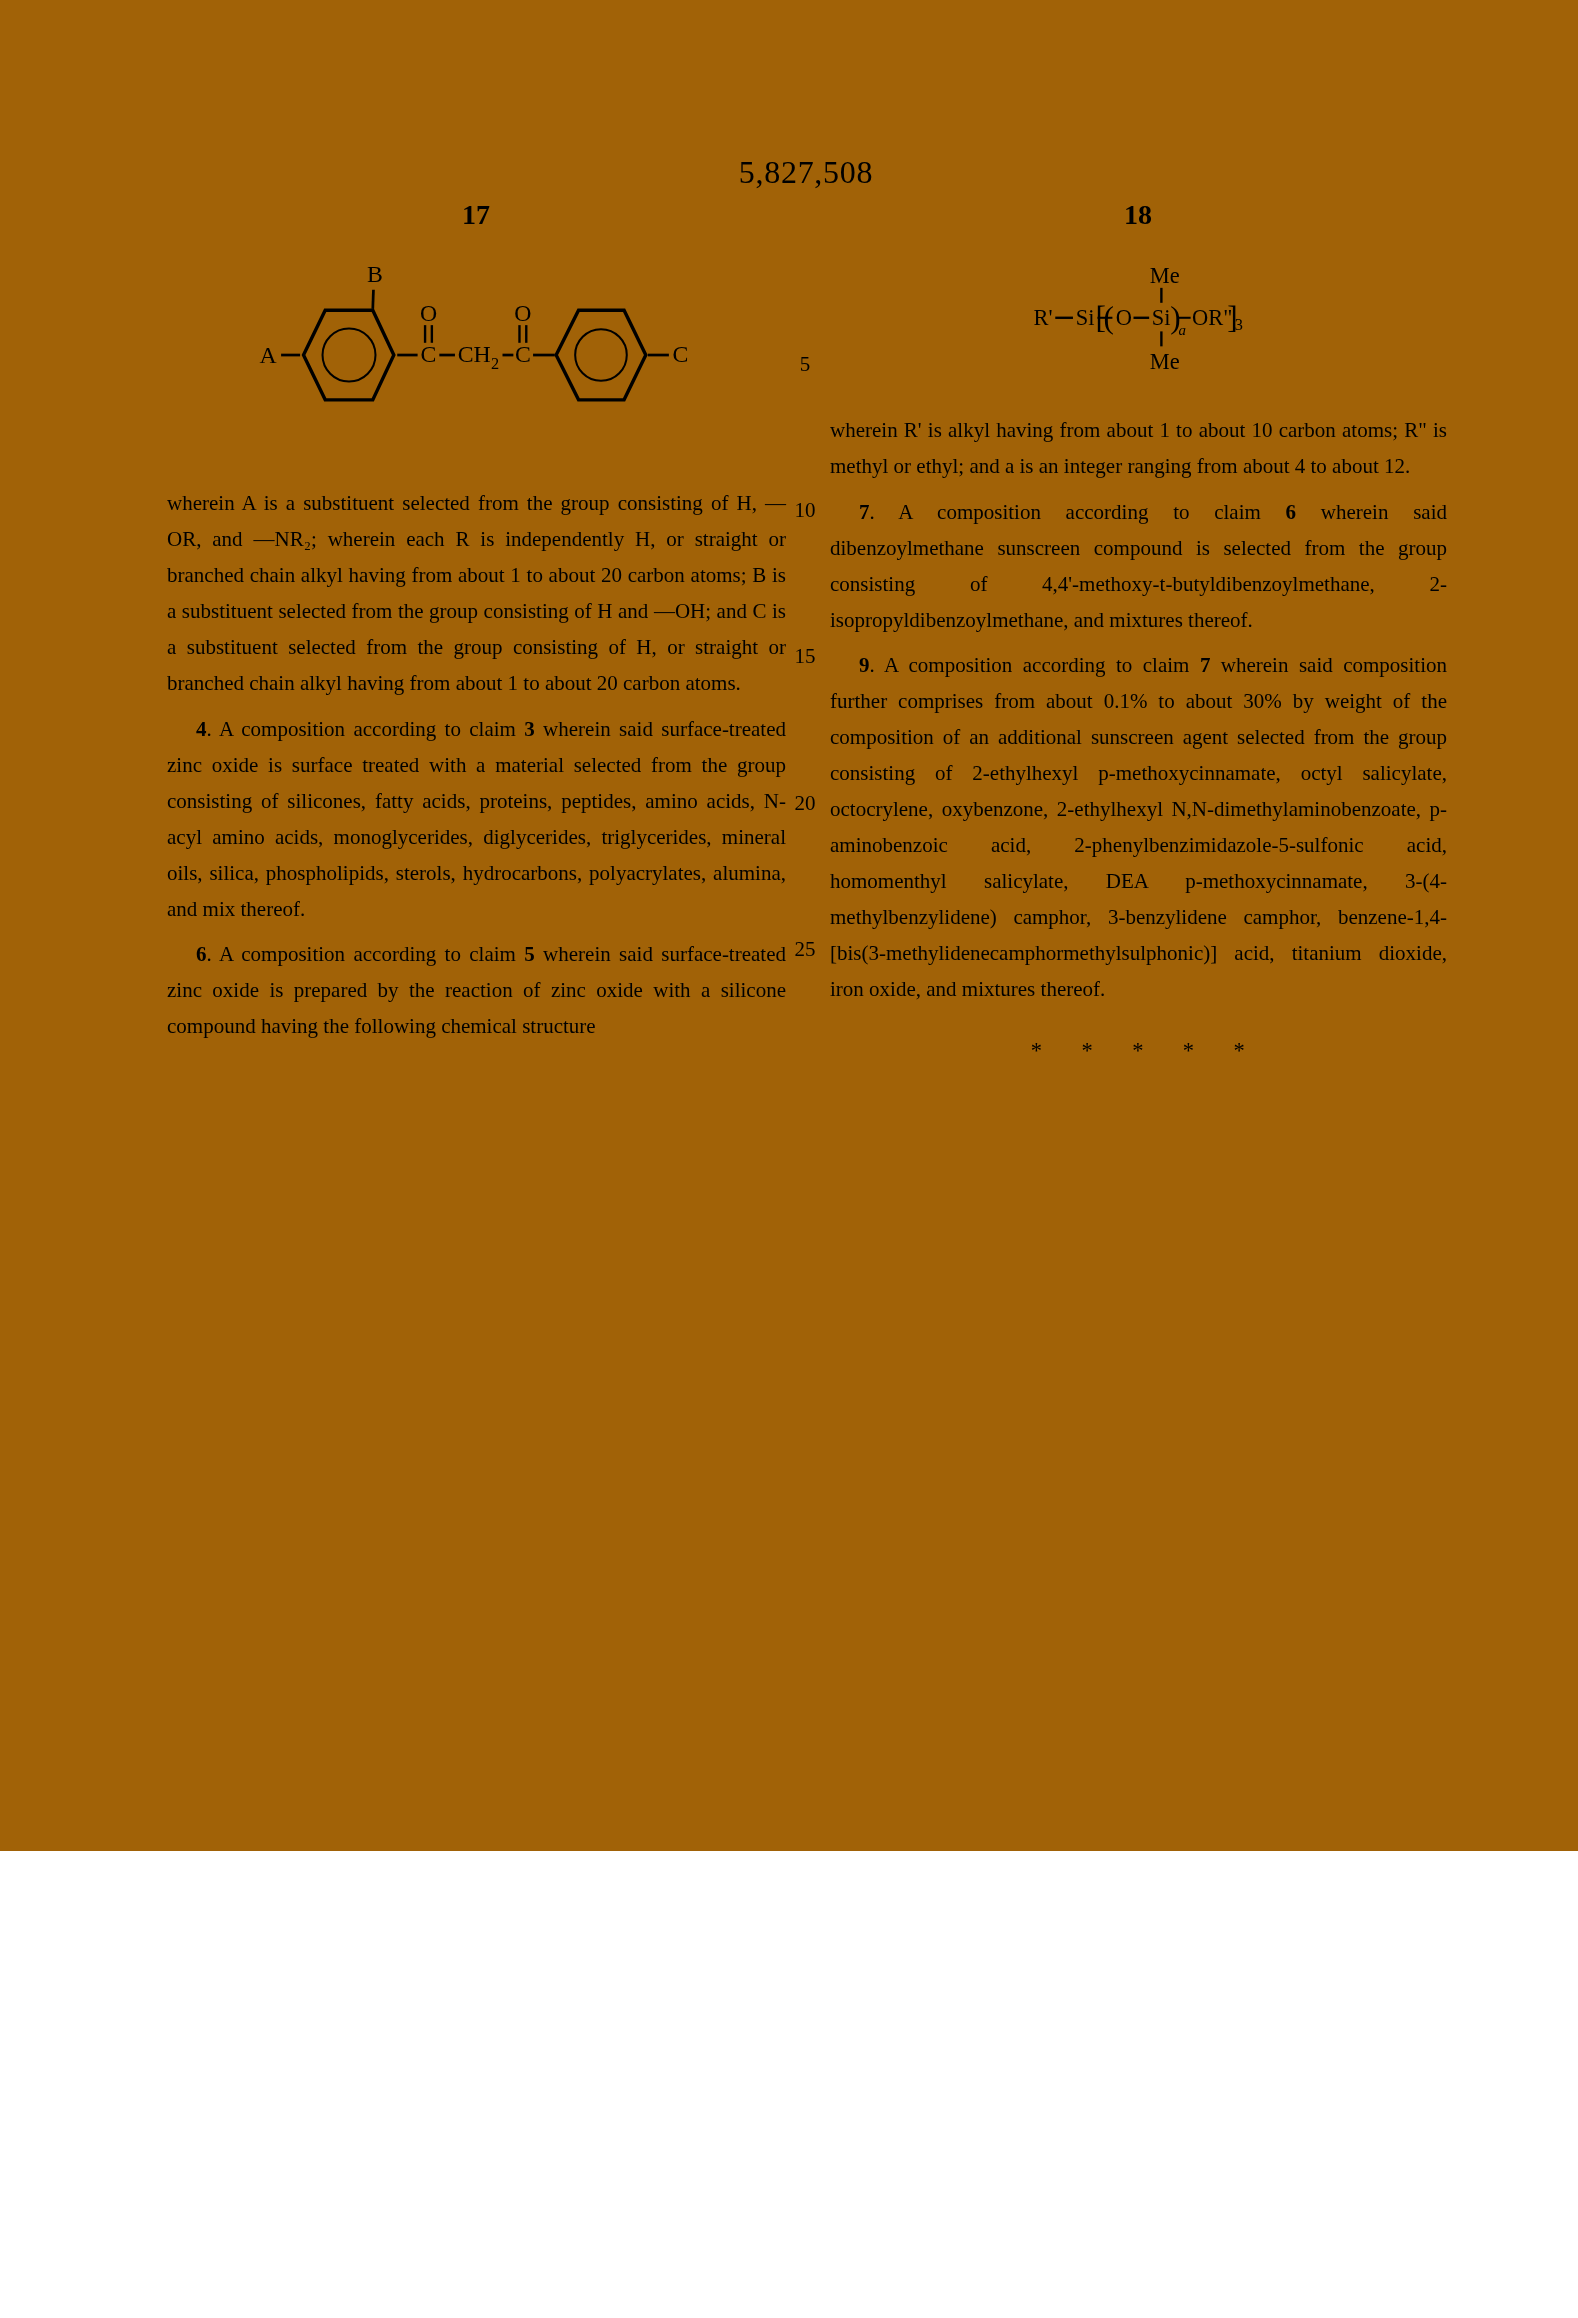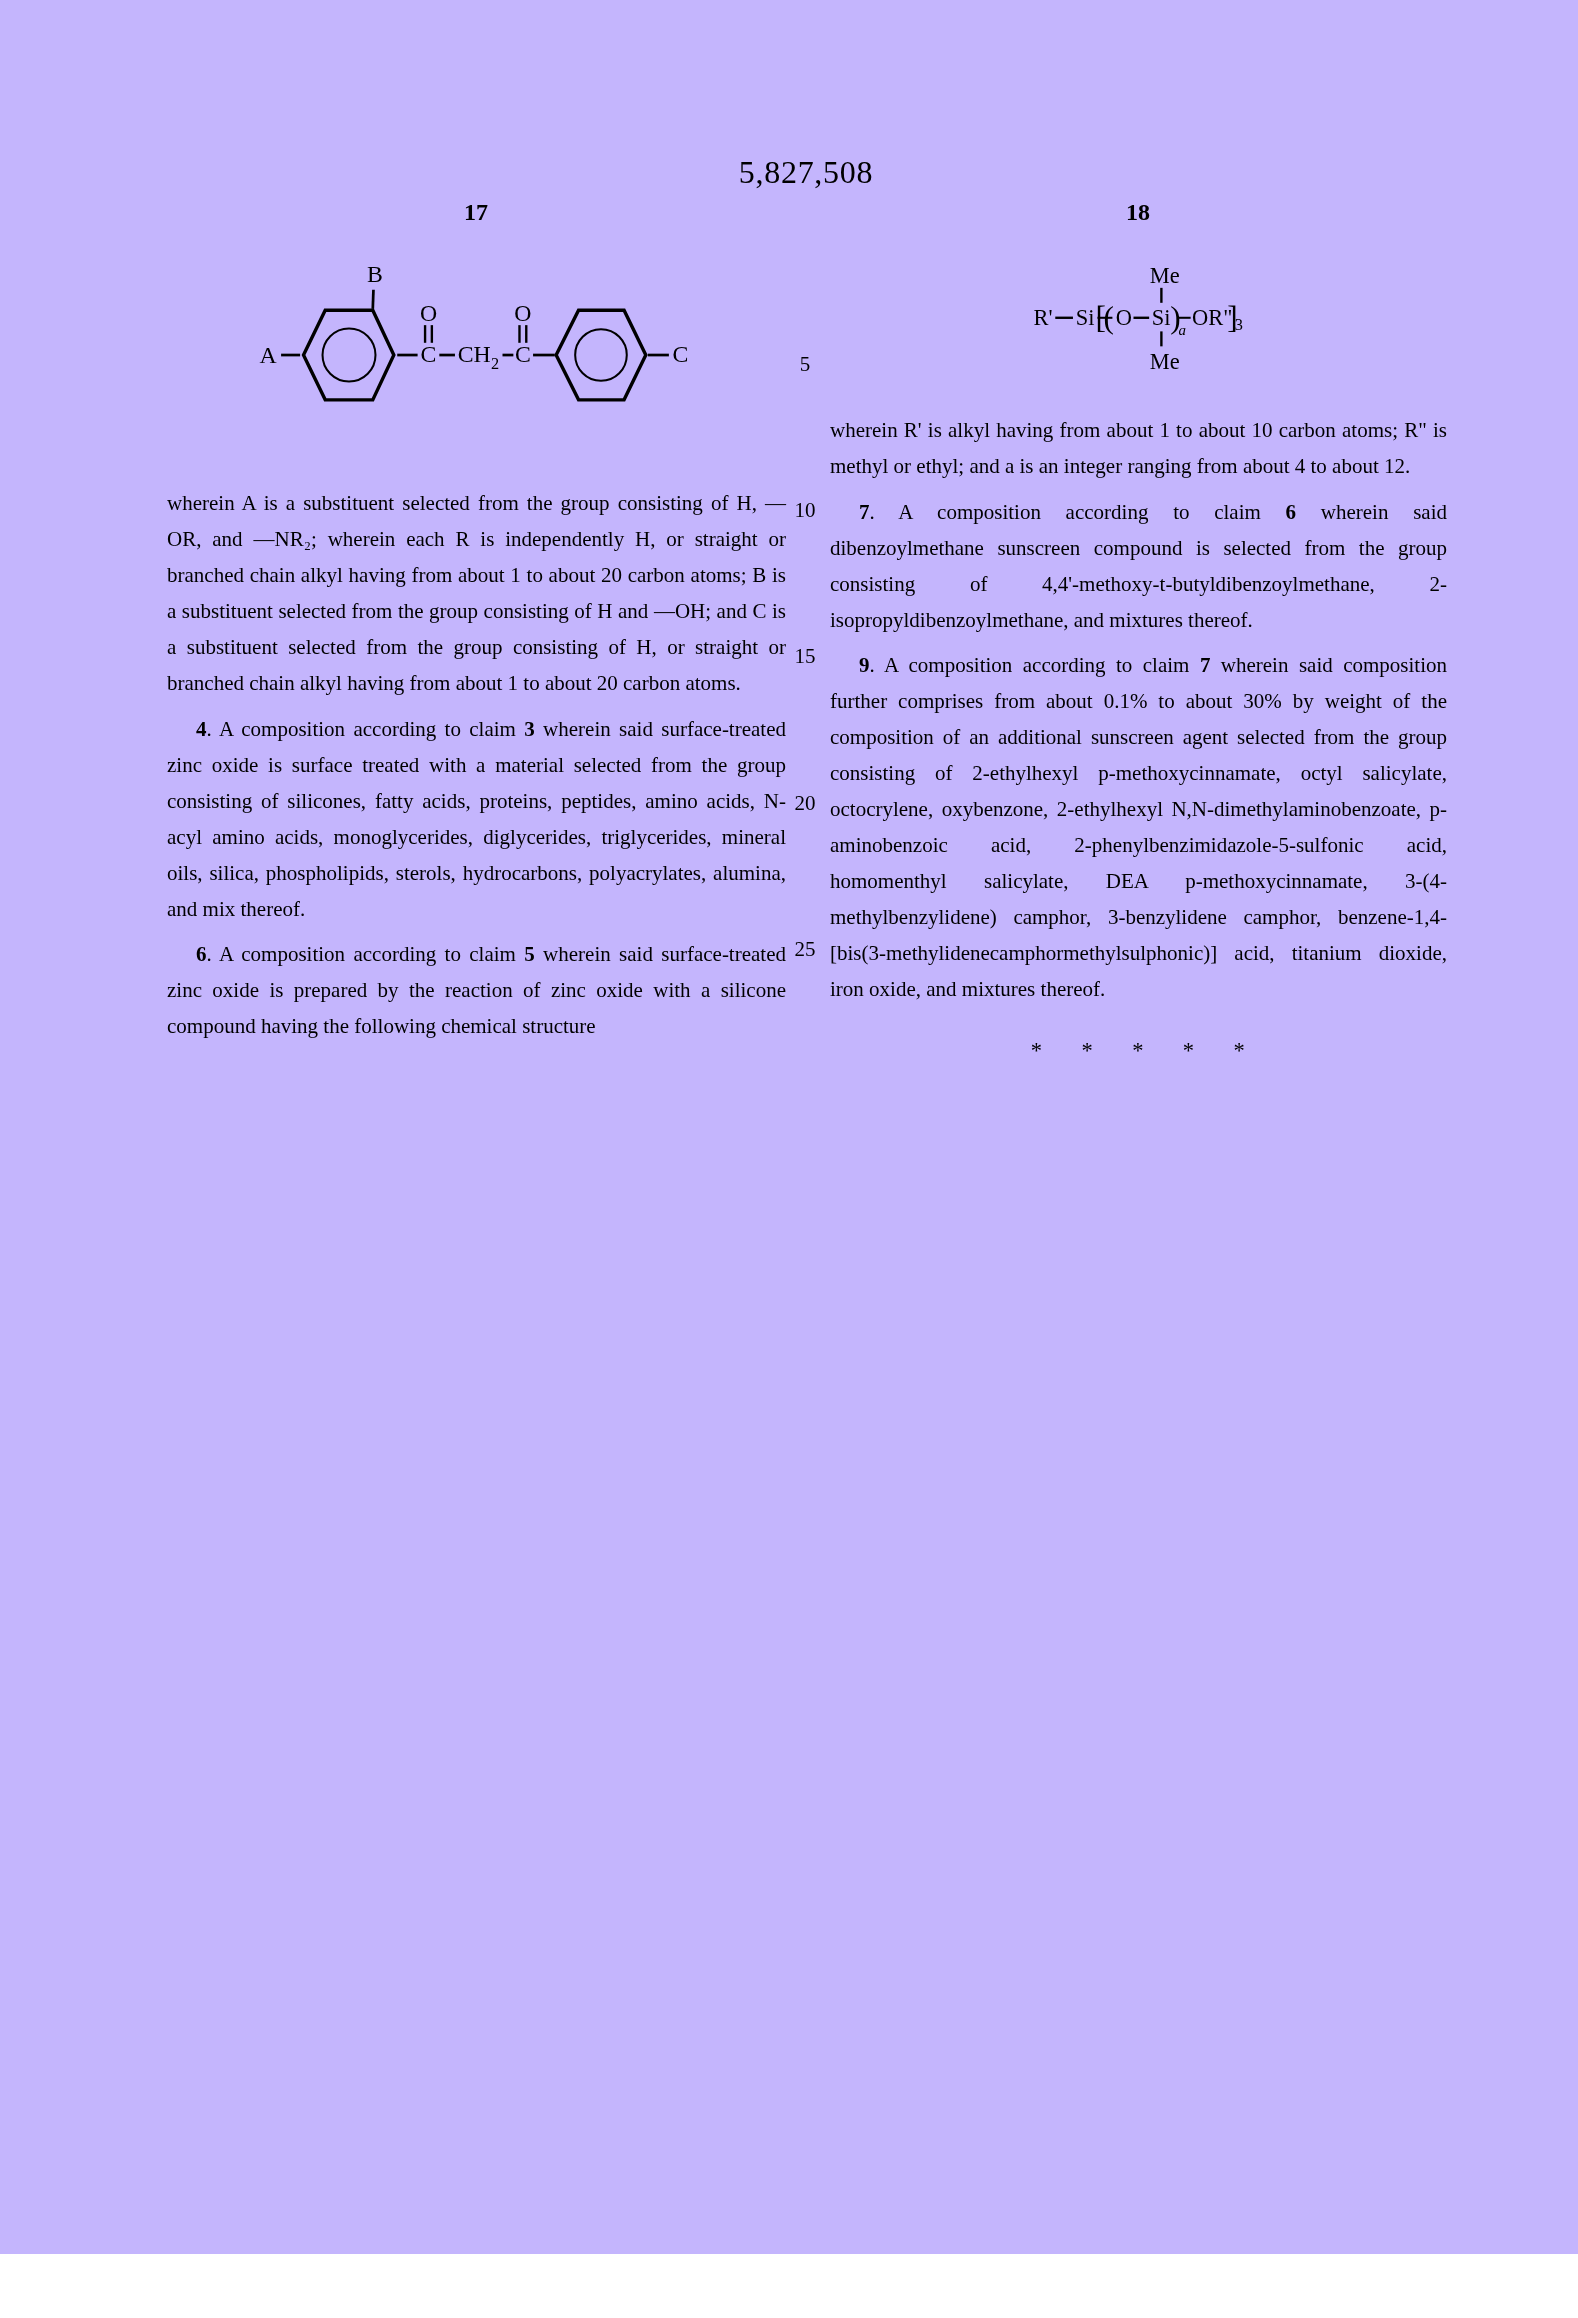--- a/index.html
+++ b/index.html
@@ -1,31 +1,31 @@
 <!DOCTYPE html>
 <html style="font-size:11px"><head>
 <meta charset="utf-8">
 <style>
   * { margin:0; padding:0; box-sizing:border-box; }
   html,body { background:#ffffff; }
   .page {
     position:relative;
-    width:1578px; height:2254px;
-    background:#c4b5fd;
+    width:1578px; height:1851px;
+    background:#a16207;
     color:#000000;
     font-family:"Liberation Serif","DejaVu Serif",serif;
     overflow:hidden;
   }
   .patent-number {
     position:absolute; top:154px; left:33px; width:1546px;
     text-align:center; font-size:32px; letter-spacing:0.7px;
   }
   .col-page-num {
     position:absolute; top:199px; width:82px; text-align:center;
-    font-size:24px; font-weight:bold;
+    font-size:28px; font-weight:bold;
   }
   .col-page-num.left  { left:435px; }
   .col-page-num.right { left:1097px; }
   .line-num {
     position:absolute; left:778px; width:54px; text-align:center;
     font-size:21px;
   }
   .textcol {
     position:absolute; width:619px;
     font-size:21px; line-height:36px; text-align:justify;

